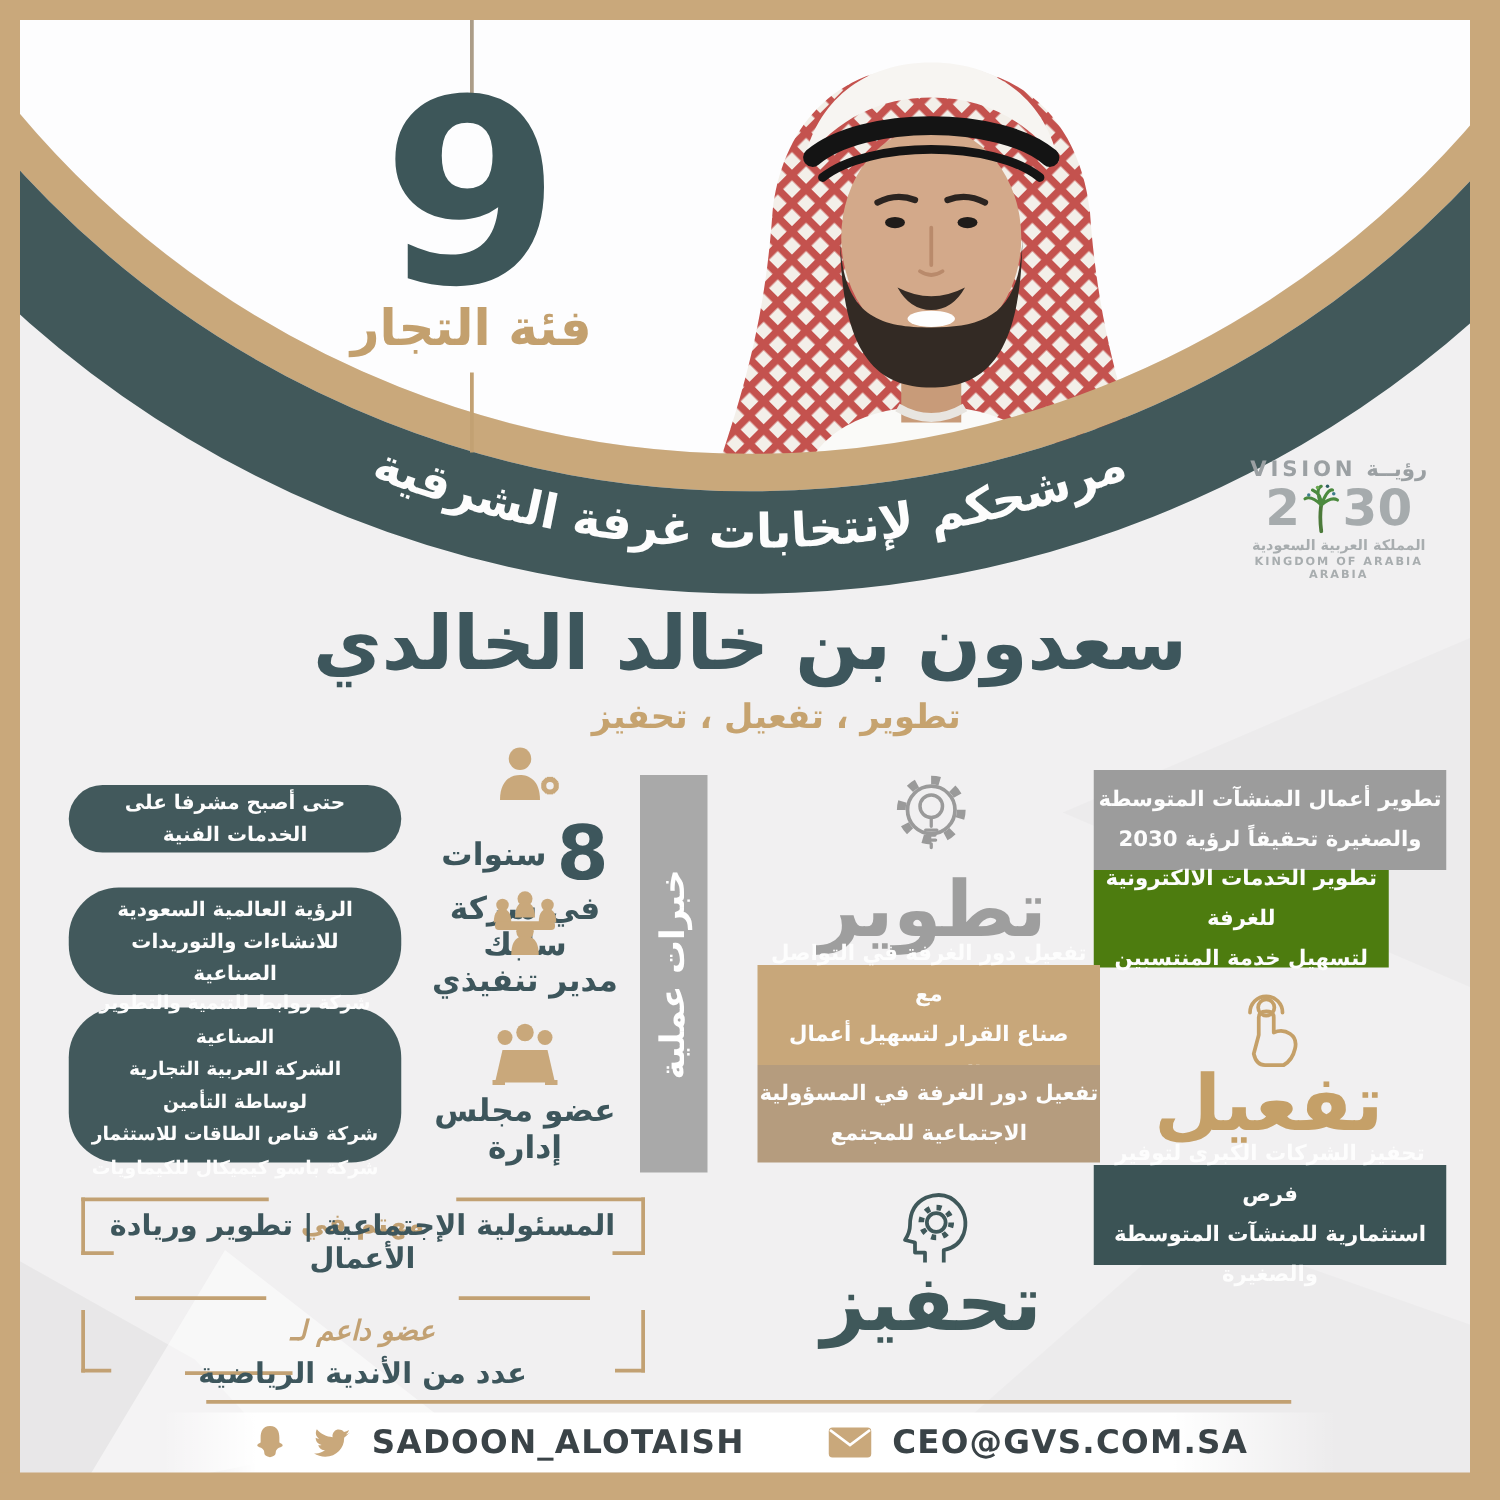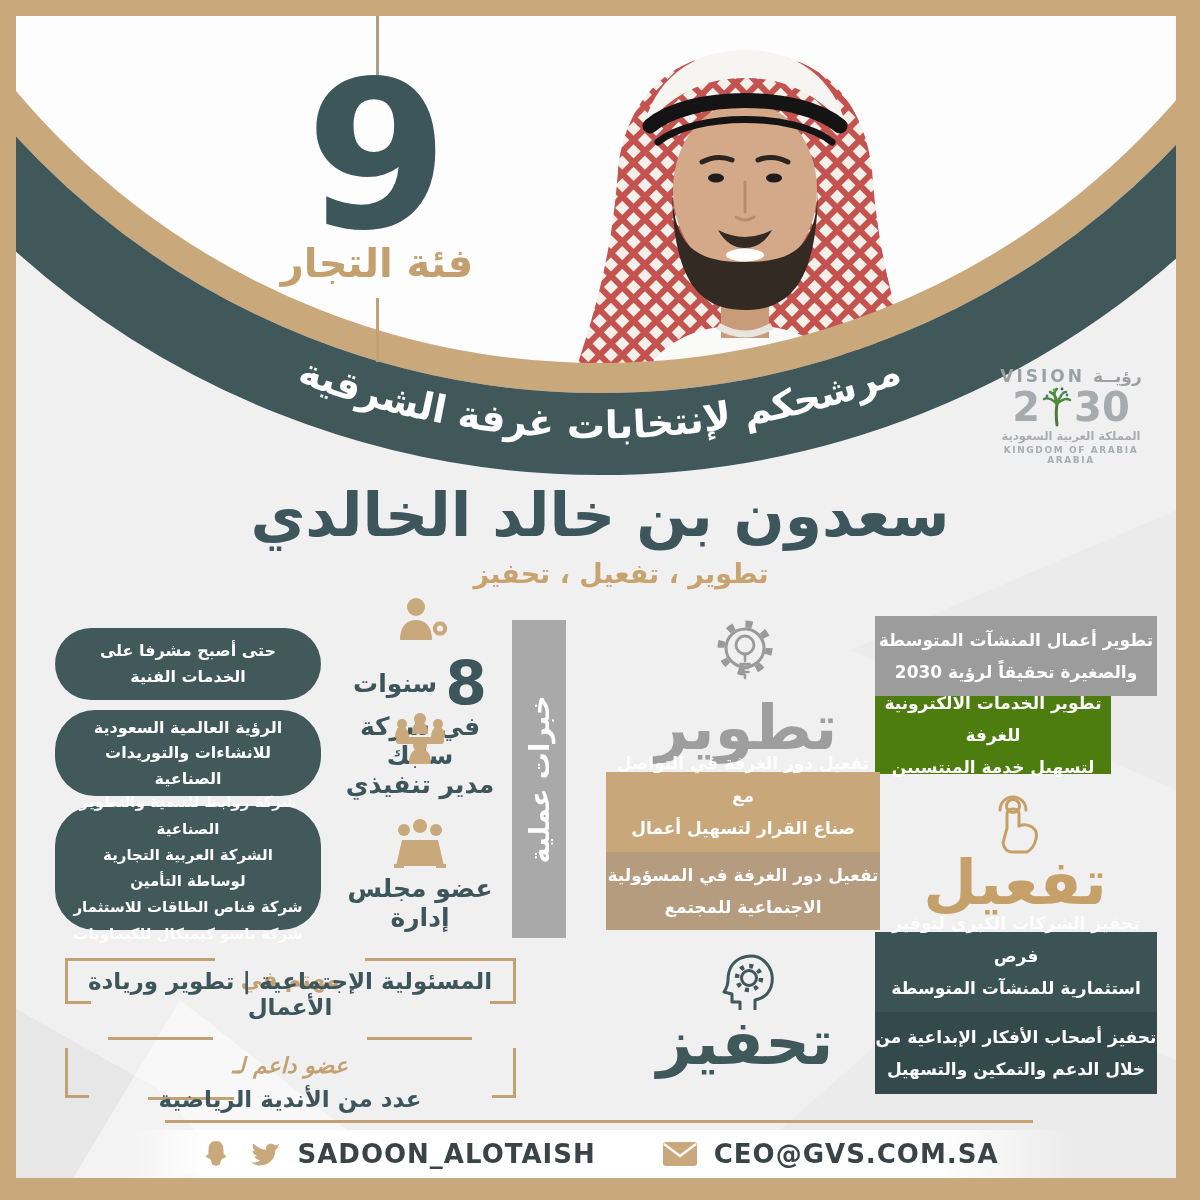--- a/index.html
+++ b/index.html
@@ -133,21 +133,21 @@
       </svg>
       <span class="yr">30</span>
     </div>
     <div class="r3 rtl">المملكة العربية السعودية</div>
     <div class="r4">KINGDOM OF ARABIA ARABIA</div>
   </div>
 
   <div class="name rtl">سعدون بن خالد الخالدي</div>
   <div class="slogan rtl">تطوير ، تفعيل ، تحفيز</div>
 
-  <div class="pill rtl" style="top:628px;height:72px;">حتى أصبح مشرفا على الخدمات الفنية</div>
+  <div class="pill rtl" style="top:628px;height:54px;">حتى أصبح مشرفا على الخدمات الفنية</div>
   <div class="pill rtl pre" style="top:710px;height:86px;">الرؤية العالمية السعودية
 للانشاءات والتوريدات الصناعية</div>
   <div class="pill rtl pre" style="top:806px;height:124px;font-size:15px;line-height:1.75;">شركة روابط للتنمية والتطوير الصناعية
 الشركة العربية التجارية لوساطة التأمين
 شركة قناص الطاقات للاستثمار
 شركة باسو كيميكال للكيماويات</div>
 
   <div class="stat" style="top:596px;">
     <svg width="60" height="56" viewBox="0 0 60 56">
       <circle cx="26" cy="11" r="9" fill="#c9a87b"></circle>
@@ -222,22 +222,20 @@
   <div class="sec-title rtl" style="left:905px;top:852px;color:#c5a068;">تفعيل</div>
 
   <svg class="sec-icon" style="left:708px;top:948px;" width="76" height="64" viewBox="0 0 76 64">
     <path d="M32,62 L32,54 L24,54 L24,46 L16,44 Q20,38 20,32 Q20,16 33,10 Q49,4 59,16 Q67,26 63,39 Q59,50 47,52 L47,62" fill="none" stroke="#3f585a" stroke-width="3" stroke-linejoin="round"></path>
     <circle cx="41" cy="30" r="7.5" fill="none" stroke="#3f585a" stroke-width="3"></circle>
     <circle cx="41" cy="30" r="12" fill="none" stroke="#3f585a" stroke-width="4.5" stroke-dasharray="4 5.4"></circle>
   </svg>
   <div class="sec-title rtl" style="left:635px;top:1012px;color:#3f585a;">تحفيز</div>
   <div class="box rtl pre" style="left:875px;top:932px;width:282px;height:80px;background:#3b5355;">تحفيز الشركات الكبرى لتوفير فرص
 استثمارية للمنشآت المتوسطة والصغيرة</div>
-  <div class="box rtl pre" style="left:875px;top:1012px;width:282px;height:82px;background:#33494c;">تحفيز أصحاب الأفكار الإبداعية من
-خلال الدعم والتمكين والتسهيل</div>
 
   <div class="blabel rtl" style="left:215px;top:938px;width:150px;">مهتم في</div>
   <div class="hline" style="left:65px;top:958px;width:150px;"></div>
   <div class="hline" style="left:365px;top:958px;width:151px;"></div>
   <div class="vline" style="left:65px;top:958px;height:46px;"></div>
   <div class="vline" style="left:513px;top:958px;height:46px;"></div>
   <div class="hline" style="left:65px;top:1001px;width:26px;"></div>
   <div class="hline" style="left:490px;top:1001px;width:26px;"></div>
   <div class="btext rtl" style="left:75px;top:968px;width:430px;font-size:23px;">المسئولية الإجتماعية | تطوير وريادة الأعمال</div>
 

